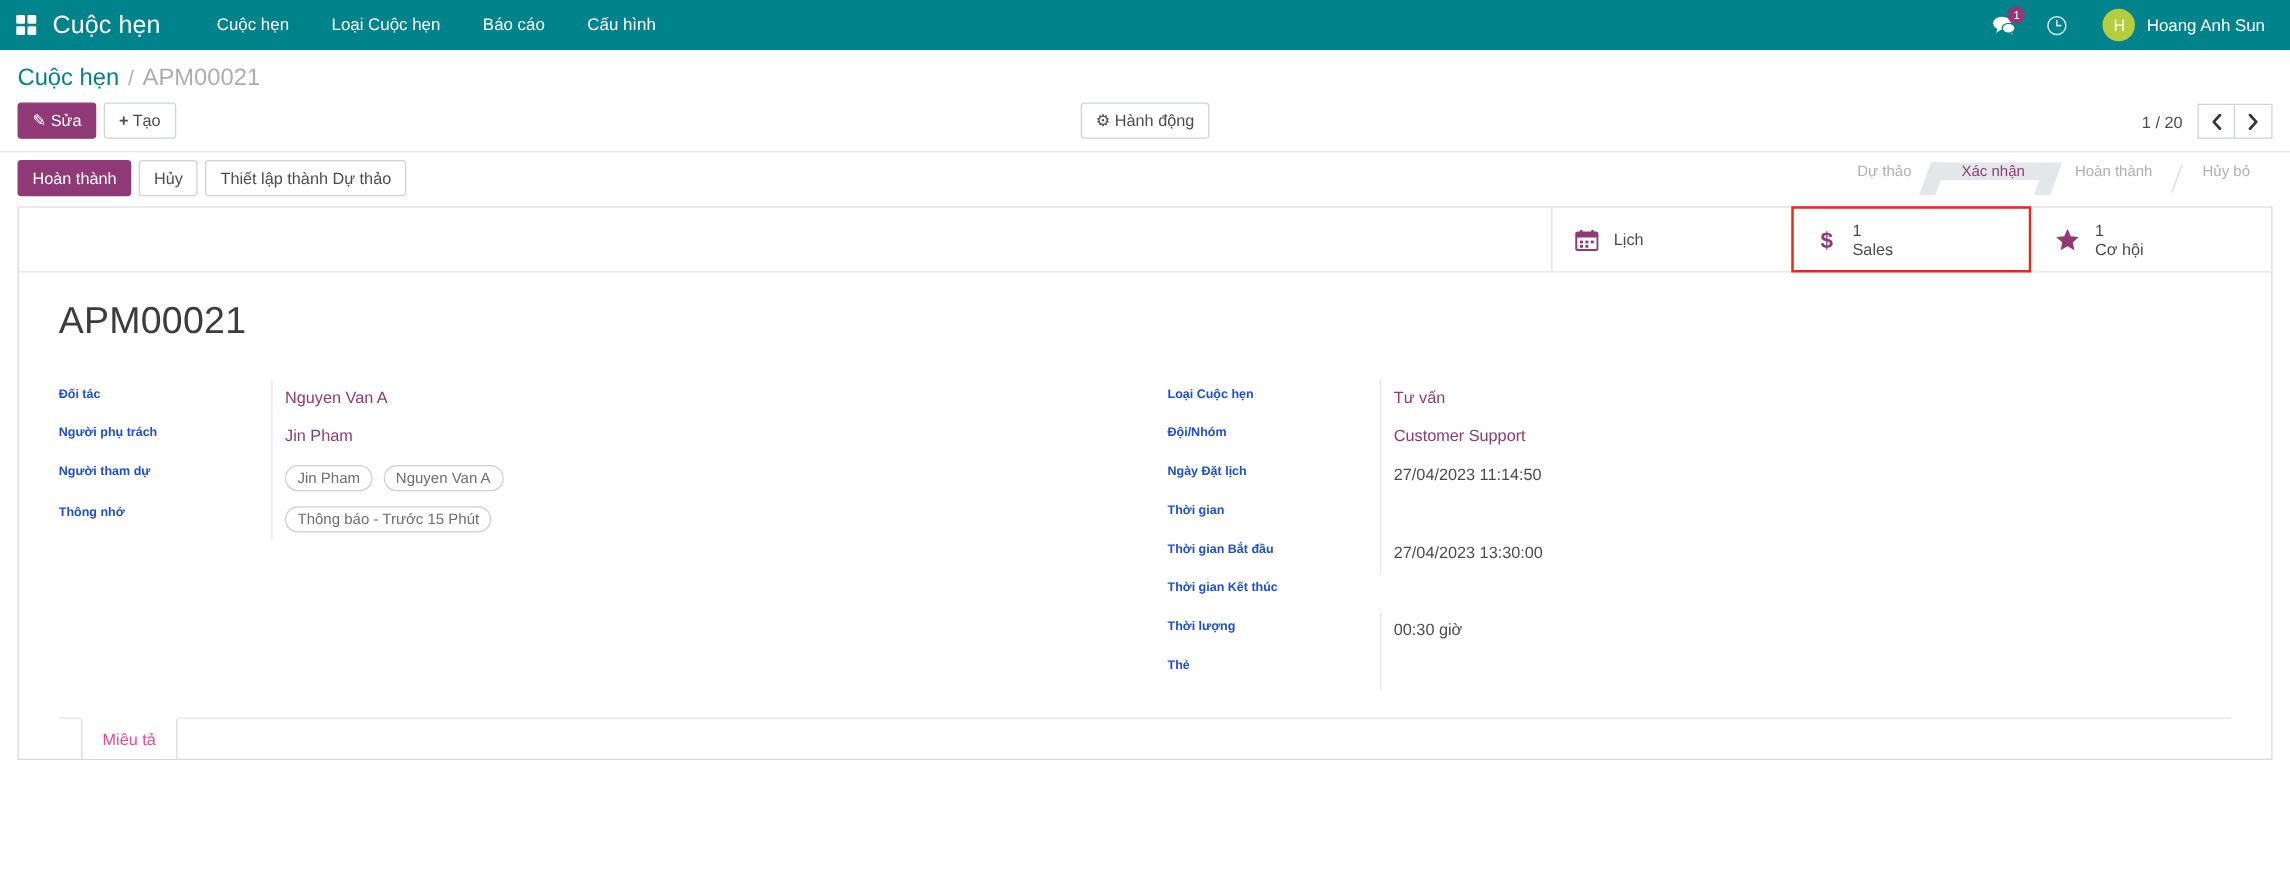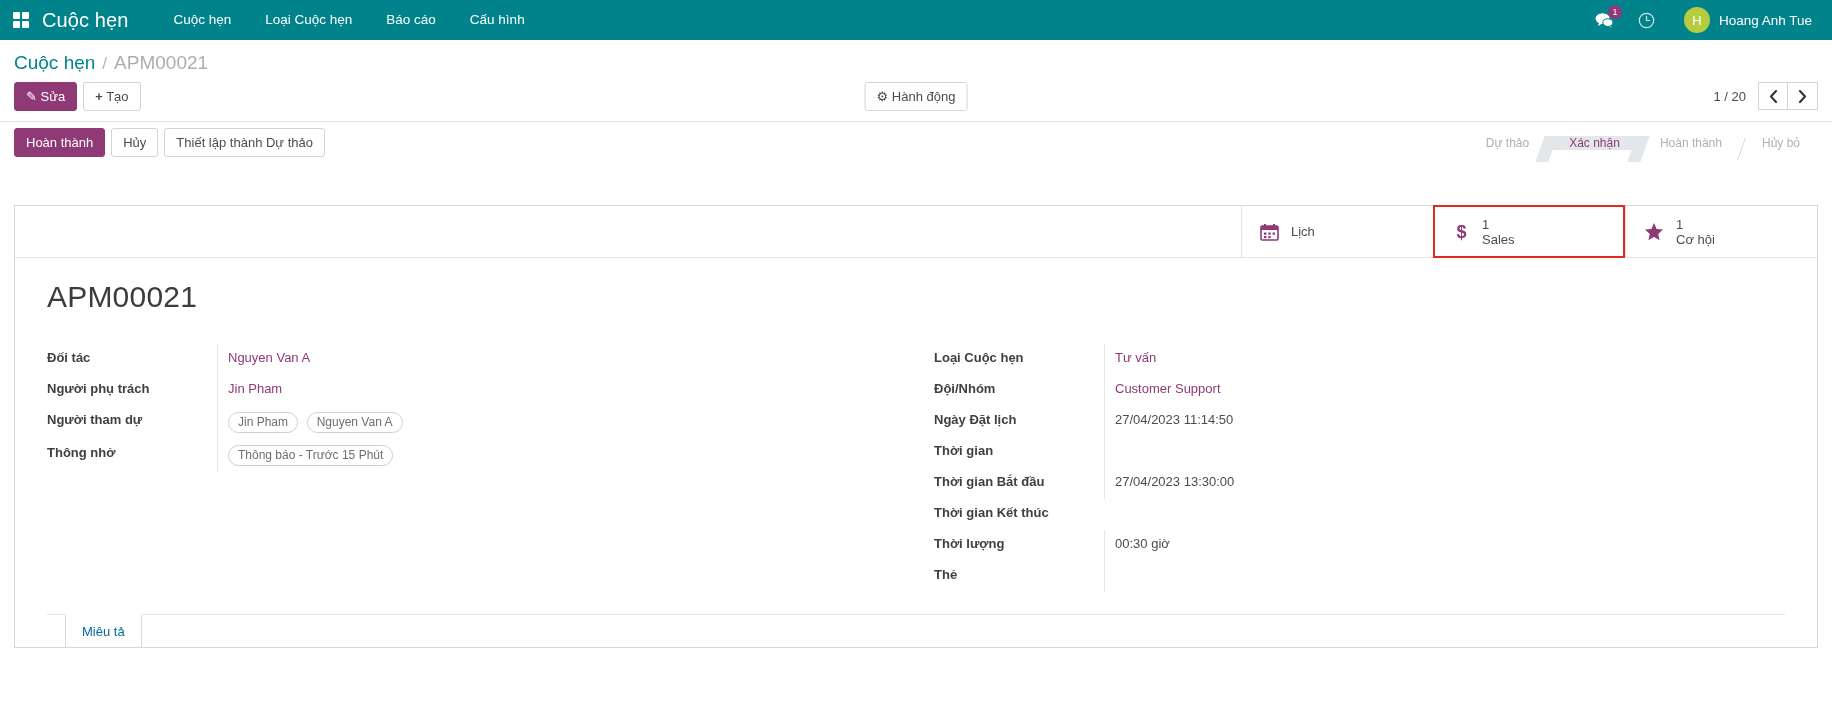--- a/index.html
+++ b/index.html
@@ -95,21 +95,21 @@
     display:flex;
     align-items:baseline;
     gap:7px;
   }
   .bc-link { color:#00838a; cursor:pointer; }
   .bc-sep  { color:#b5b5b5; font-size:17px; }
   .bc-cur  { color:#adadad; }
 
   .cp-row {
     display:flex;
-    align-items:flex-start;
+    align-items:flex-end;
     padding:4px 0 10px 0;
     position:relative;
     min-height:38px;
   }
   .btn {
     font-size:13px;
     padding:5px 11px;
     border:1px solid #ced4da;
     background:#ffffff;
     color:#4c4c4c;
@@ -155,21 +155,21 @@
     display:flex;
     align-items:center;
     padding:6px 14px 8px 14px;
     background:#ffffff;
     position:relative;
     min-height:34px;
   }
   .statusbar {
     margin-left:auto;
     display:flex;
-    align-items:center;
+    align-items:flex-start;
     height:26px;
   }
   .st-step {
     position:relative;
     display:flex;
     align-items:center;
     padding:0 18px 0 22px;
     font-size:12px;
     color:#b0b0b0;
     background:transparent;
@@ -201,21 +201,20 @@
   }
 
   
   .sheet-wrap {
     background:#ffffff;
     padding:0 14px;
   }
   .sheet {
     border:1px solid #d8d8d8;
     background:#ffffff;
-    margin-top:40px;
   }
   .smart-bar {
     display:flex;
     justify-content:flex-end;
     border-bottom:1px solid #e3e3e3;
     height:52px;
     align-items:stretch;
     position:relative;
   }
   .smart-btn {
@@ -251,22 +250,22 @@
 
   .f-row {
     display:flex;
     align-items:flex-start;
     min-height:31px;
     margin-bottom:0;
   }
   .f-label {
     width:170px;
     min-width:170px;
-    font-size:13px;
-    color:#404040;
+    font-size:10px;
+    color:#1d4ed8;
     font-weight:bold;
     padding-top:6px;
   }
   .f-val {
     flex:1;
     border-left:1px solid #e6e6e6;
     padding:6px 0 6px 10px;
     min-height:31px;
     font-size:13px;
   }
@@ -290,21 +289,21 @@
   
   .notebook {
     margin-top:22px;
     padding:0 0 0 18px;
     border-top:1px solid #e3e3e3;
     display:flex;
   }
   .nb-tab {
     padding:8px 16px;
     font-size:13px;
-    color:#0369a1;
+    color:#ec4899;
     border:1px solid #d8d8d8;
     border-top:2px solid #ffffff;
     border-bottom:none;
     background:#ffffff;
     margin-top:-1px;
     cursor:pointer;
     text-align:center;
   }
 </style>
 </head>
@@ -337,21 +336,21 @@
       <span class="badge">1</span>
     </div>
     <div class="nav-icon-btn">
       <svg width="17" height="17" viewBox="0 0 18 18" aria-hidden="true">
         <circle cx="9" cy="9" r="7.6" fill="none" stroke="#cfe6e7" stroke-width="1.3"></circle>
         <path d="M9 4.6 V9 H12.4" fill="none" stroke="#cfe6e7" stroke-width="1.3" stroke-linecap="round"></path>
       </svg>
     </div>
     <div class="user-block">
       <div class="avatar">H</div>
-      <div class="user-name">Hoang Anh Tue</div>
+      <div class="user-name">Hoang Anh Sun</div>
     </div>
   </div>
 </div>
 
 <div class="control-panel">
 
   <div class="breadcrumb">
     <span class="bc-link">Cuộc hẹn</span>
     <span class="bc-sep">/</span>
     <span class="bc-cur">APM00021</span>

